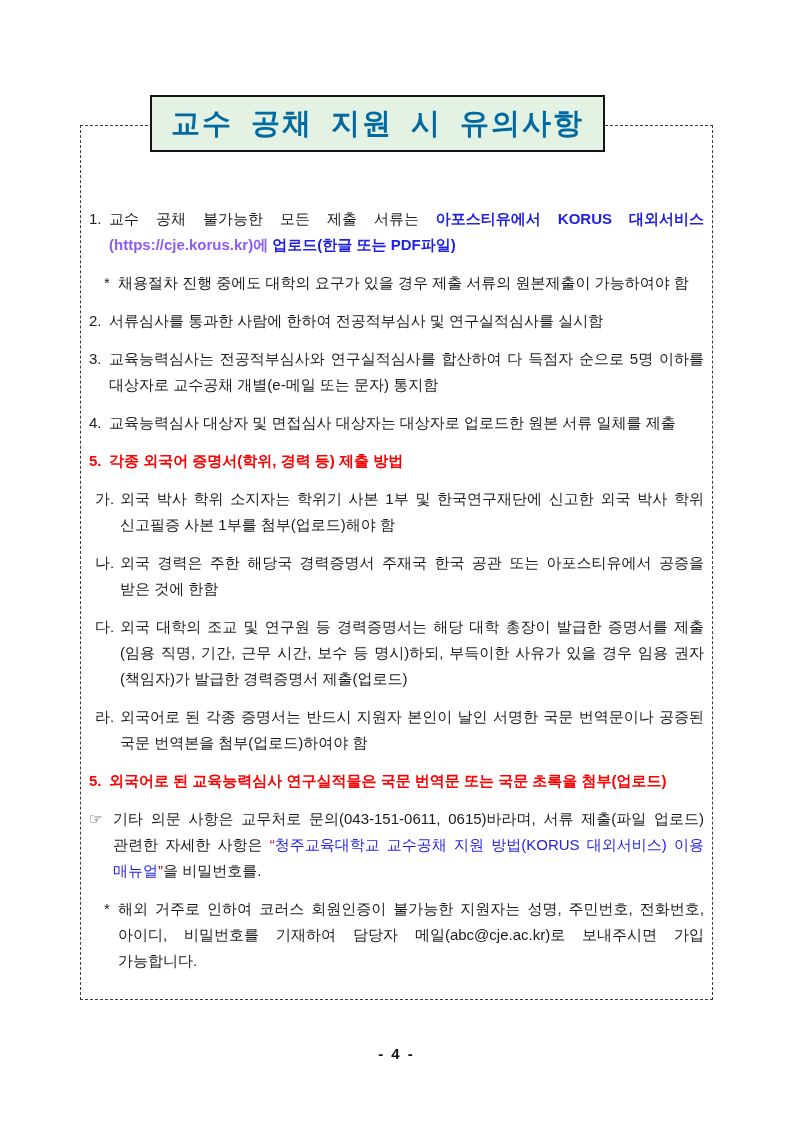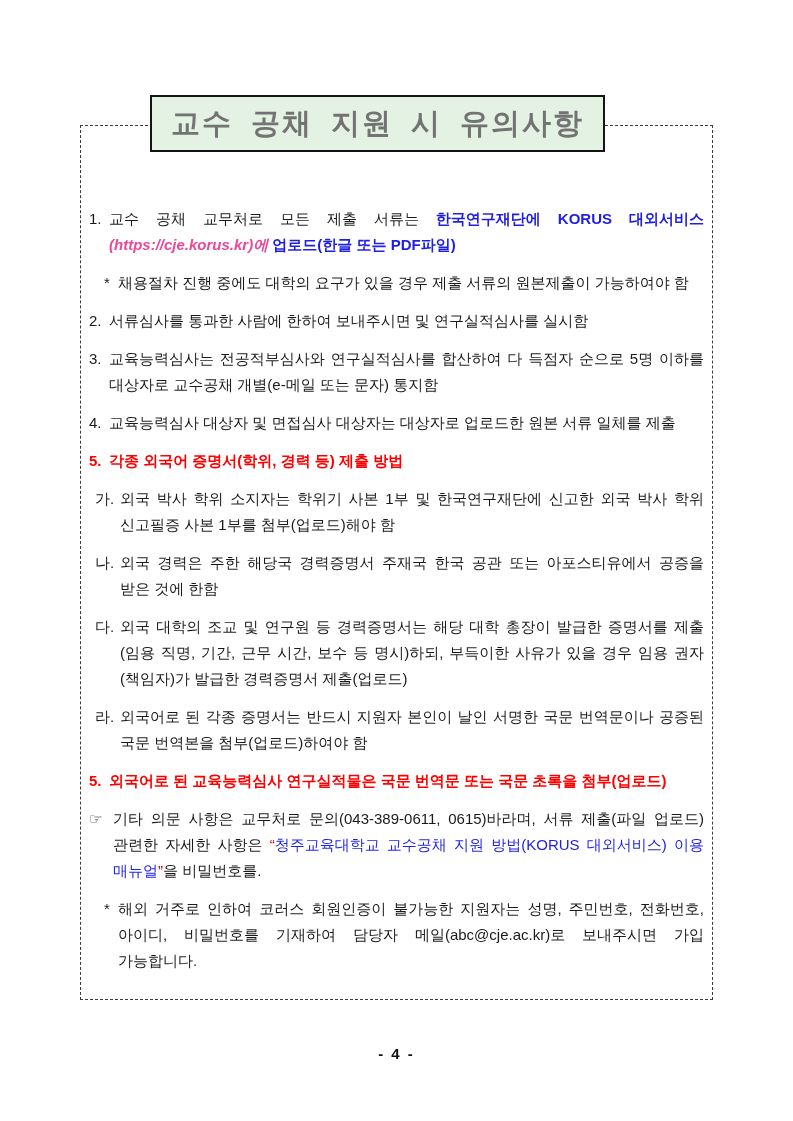--- a/index.html
+++ b/index.html
@@ -18,21 +18,21 @@
     background:#e4f2e3;
     border:2px solid #141414;
     display:flex; align-items:center; justify-content:center;
     z-index:2;
   }
   .title-box .title-text {
     font-size:29px;
     font-weight:bold;
     letter-spacing:2px;
     word-spacing:8px;
-    color:#737373;
+    color:#0369a1;
   }
   .content-box {
     position:absolute;
     left:80px; top:125px;
     width:633px; height:875px;
     border:1px dashed #3c3c3c;
     box-sizing:border-box;
     padding:80px 8px 0 8px;
     z-index:1;
   }
@@ -50,21 +50,21 @@
     text-align:justify;
     word-break:keep-all;
   }
   .para.sub { margin-left:6px; }
   .para.sub .num { flex:0 0 25px; }
   .para.note { margin-left:15px; }
   .para.note .num { flex:0 0 14px; }
   .red  { color:#fe0000; font-weight:bold; }
   .blue { color:#1e1ee4; font-weight:bold; }
   .blue-link { color:#1e1ee4; }
-  .purple { color:#ec4899; font-weight:bold;font-style:italic; }
+  .purple { color:#8b5cf6; font-weight:bold; }
   .dquote { color:#c00000; }
   .page-number {
     position:absolute;
     left:0; top:1045px;
     width:100%;
     text-align:center;
     font-size:15px;
     font-weight:bold;
     letter-spacing:2px;
     color:#111;
@@ -76,31 +76,31 @@
 <div class="page">
 
   <div class="title-box">
     <span class="title-text">교수 공채 지원 시 유의사항</span>
   </div>
 
   <div class="content-box">
 
     <div class="para">
       <span class="num">1.</span>
-      <span class="ptext"><span>교수 공채 교무처로 모든 제출 서류는 </span><span class="blue">한국연구재단에 KORUS 대외서비스</span><span class="purple">(https://cje.korus.kr)에</span><span class="blue"> 업로드(한글 또는 PDF파일)</span></span>
+      <span class="ptext"><span>교수 공채 불가능한 모든 제출 서류는 </span><span class="blue">아포스티유에서 KORUS 대외서비스</span><span class="purple">(https://cje.korus.kr)에</span><span class="blue"> 업로드(한글 또는 PDF파일)</span></span>
     </div>
 
     <div class="para note">
       <span class="num">*</span>
       <span class="ptext">채용절차 진행 중에도 대학의 요구가 있을 경우 제출 서류의 원본제출이 가능하여야 함</span>
     </div>
 
     <div class="para">
       <span class="num">2.</span>
-      <span class="ptext">서류심사를 통과한 사람에 한하여 보내주시면 및 연구실적심사를 실시함</span>
+      <span class="ptext">서류심사를 통과한 사람에 한하여 전공적부심사 및 연구실적심사를 실시함</span>
     </div>
 
     <div class="para">
       <span class="num">3.</span>
       <span class="ptext">교육능력심사는 전공적부심사와 연구실적심사를 합산하여 다 득점자 순으로 5명 이하를 대상자로 교수공채 개별(e-메일 또는 문자) 통지함</span>
     </div>
 
     <div class="para">
       <span class="num">4.</span>
       <span class="ptext">교육능력심사 대상자 및 면접심사 대상자는 대상자로 업로드한 원본 서류 일체를 제출</span>
@@ -131,21 +131,21 @@
       <span class="ptext">외국어로 된 각종 증명서는 반드시 지원자 본인이 날인 서명한 국문 번역문이나 공증된 국문 번역본을 첨부(업로드)하여야 함</span>
     </div>
 
     <div class="para red">
       <span class="num">5.</span>
       <span class="ptext">외국어로 된 교육능력심사 연구실적물은 국문 번역문 또는 국문 초록을 첨부(업로드)</span>
     </div>
 
     <div class="para pointer-para">
       <span class="num">☞</span>
-      <span class="ptext"><span>기타 의문 사항은 교무처로 문의(043-389-0611, 0615)바라며, 서류 제출(파일 업로드) 관련한 자세한 사항은 </span><span class="dquote">“</span><span class="blue-link">청주교육대학교 교수공채 지원 방법(KORUS 대외서비스) 이용 매뉴얼</span><span class="dquote">”</span><span>을 비밀번호를.</span></span>
+      <span class="ptext"><span>기타 의문 사항은 교무처로 문의(043-151-0611, 0615)바라며, 서류 제출(파일 업로드) 관련한 자세한 사항은 </span><span class="dquote">“</span><span class="blue-link">청주교육대학교 교수공채 지원 방법(KORUS 대외서비스) 이용 매뉴얼</span><span class="dquote">”</span><span>을 비밀번호를.</span></span>
     </div>
 
     <div class="para note">
       <span class="num">*</span>
       <span class="ptext">해외 거주로 인하여 코러스 회원인증이 불가능한 지원자는 성명, 주민번호, 전화번호, 아이디, 비밀번호를 기재하여 담당자 메일(abc@cje.ac.kr)로 보내주시면 가입 가능합니다.</span>
     </div>
 
   </div>
 
   <div class="page-number">- 4 -</div>

